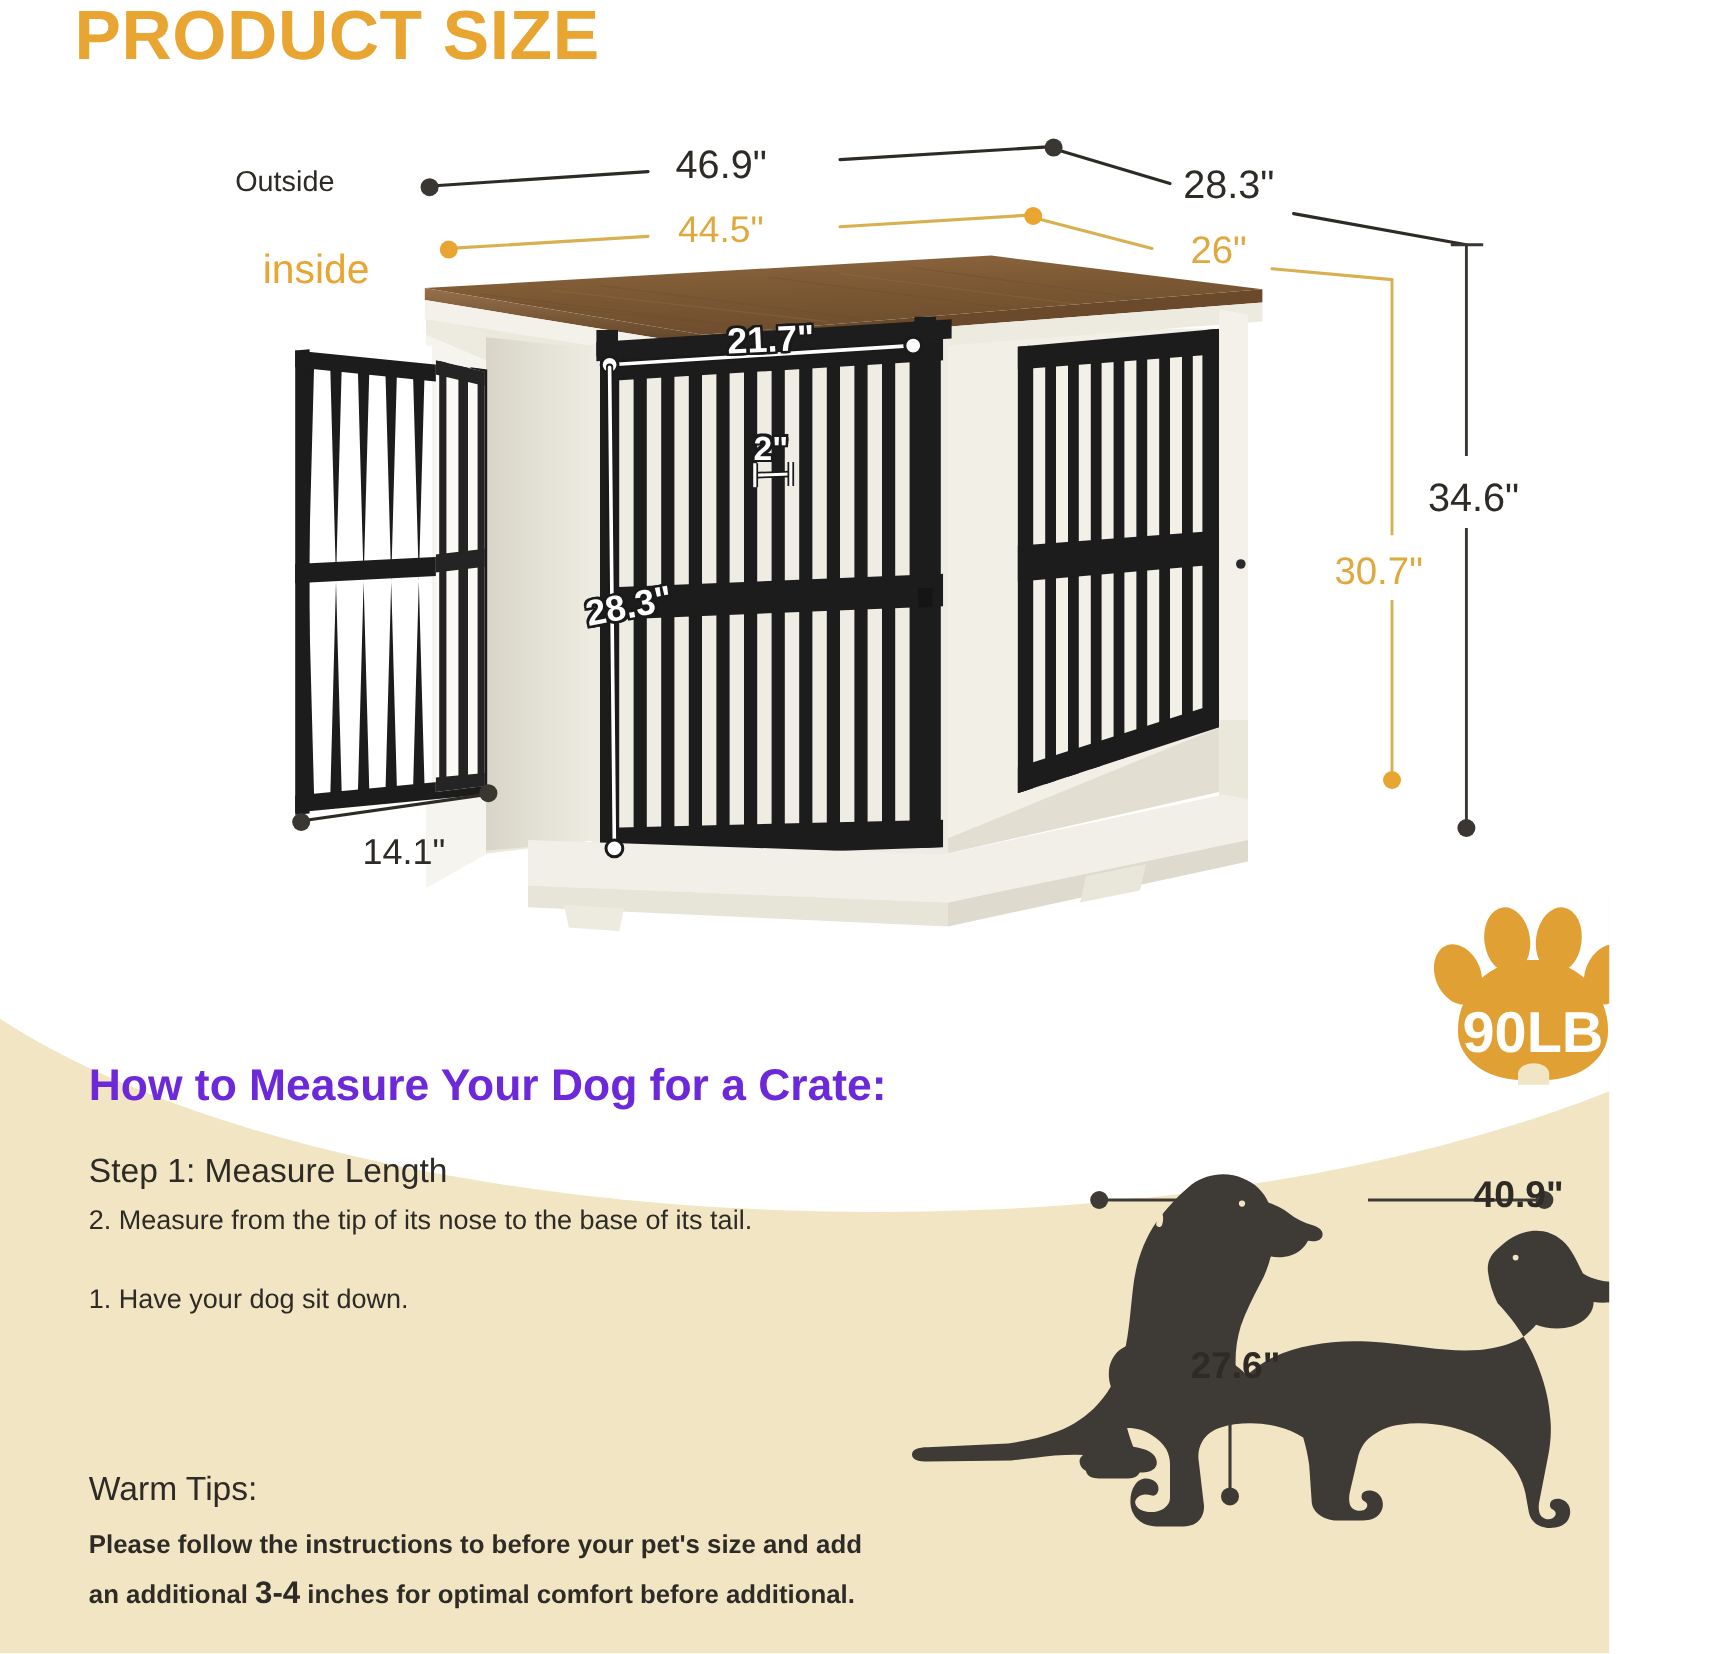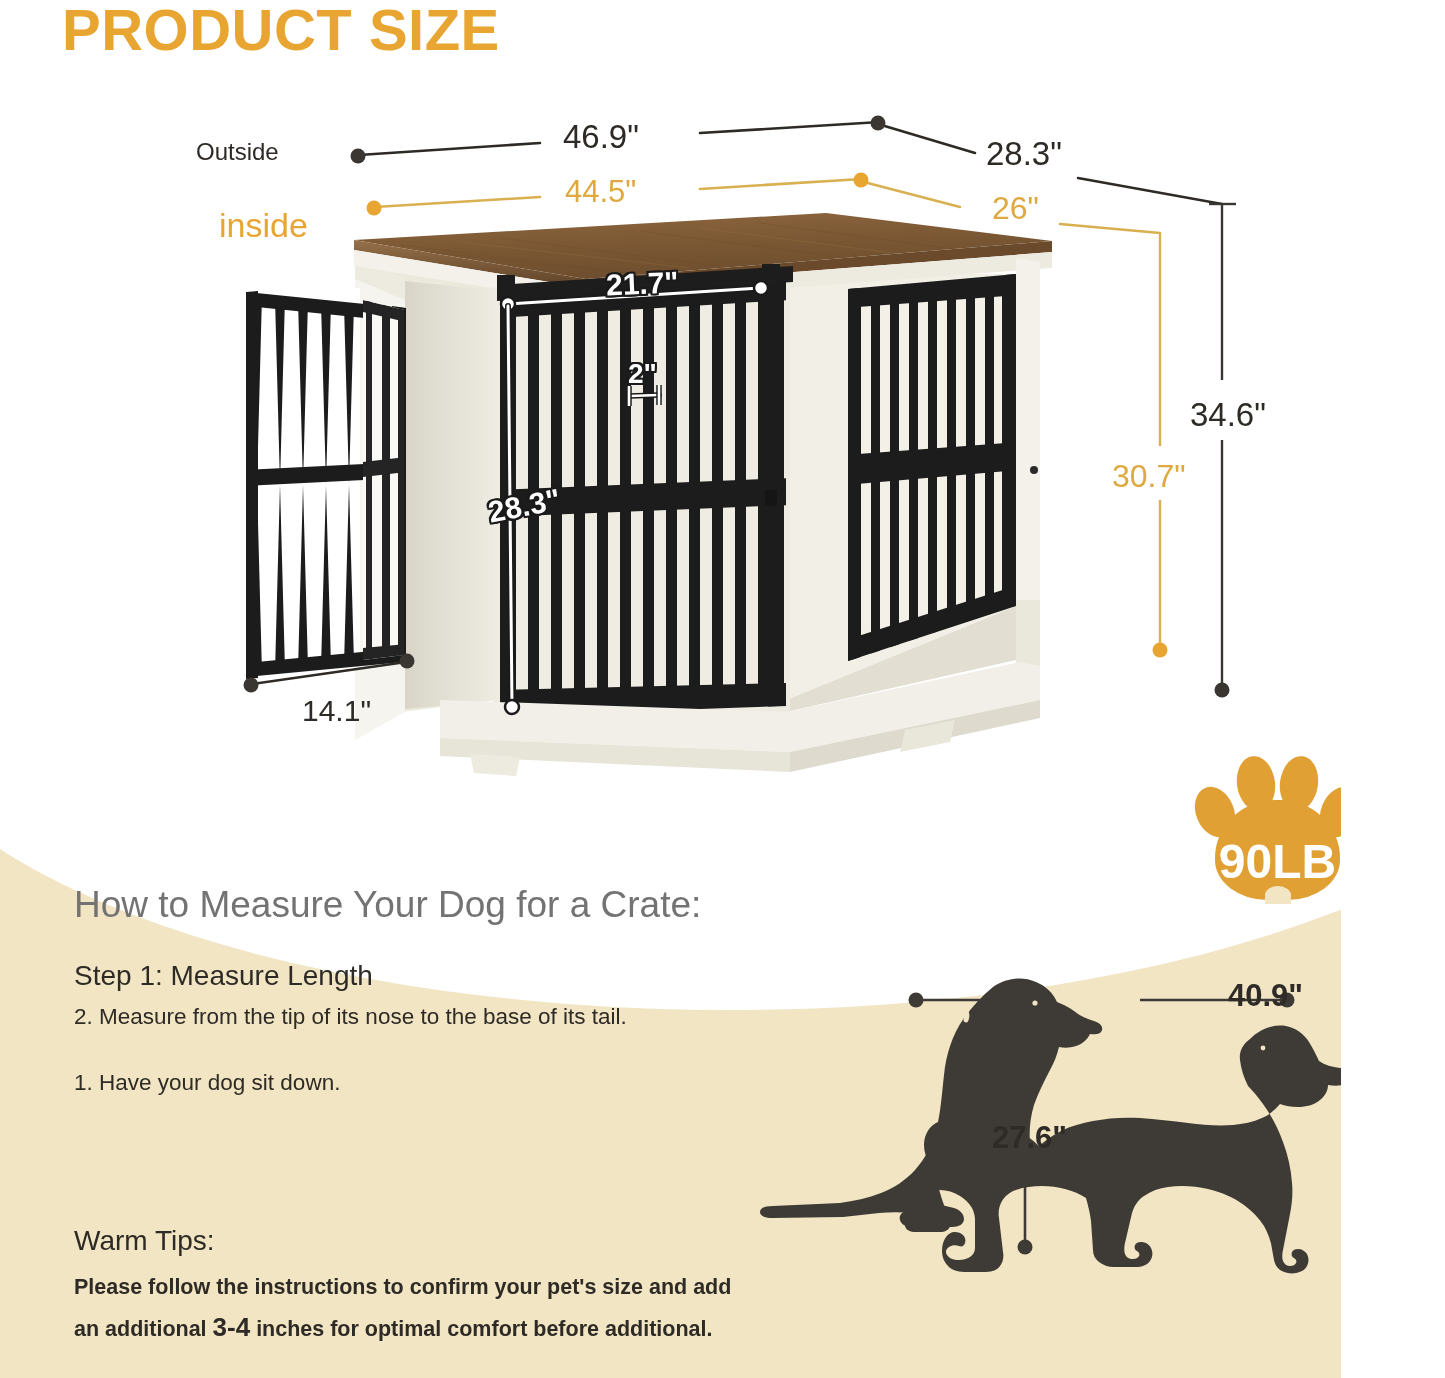--- a/index.html
+++ b/index.html
@@ -53,22 +53,22 @@
     letter-spacing: 0.5px;
     z-index: 30;
     white-space: nowrap;
   }
 
   .measure-title {
     position: absolute;
     left: 74px;
     top: 884px;
     font-size: 37px;
-    font-weight: normal;
-    color: #737373;
+    font-weight: bold;
+    color: #6d28d9;
     z-index: 30;
     white-space: nowrap;
   }
 
   
   .steps { position: absolute; left: 74px; top: 950px; z-index: 30; width: 700px; }
   .step-head {
     font-size: 28px;
     color: #2e2b26;
     margin-top: 10px;
@@ -465,21 +465,21 @@
 
   <div class="steps">
     <div class="step-head">Step 1: Measure Length</div>
     <div class="step-line">2. Measure from the tip of its nose to the base of its tail.</div>
     <div class="gap-block"></div>
     <div class="step-line">1. Have your dog sit down.</div>
   </div>
 
   <div class="warm-head">Warm Tips:</div>
   <div class="warm-body">
-    <div class="warm-line">Please follow the instructions to confirm your pet's size and add</div>
+    <div class="warm-line">Please follow the instructions to before your pet's size and add</div>
     <div class="warm-line"><span>an additional </span><span class="big">3-4</span><span> inches for optimal comfort before additional.</span></div>
   </div>
 
   <svg style="position:absolute;left:740px;top:960px;width:700px;height:340px;z-index:20;" viewBox="0 0 700 340">
 
     <g fill="#3E3B36">
       <path d="M253,27 C266,18 282,16 296,22 C306,26 313,33 317,42
                C322,44 329,47 334,51 C340,56 347,59 354,61
                C360,63 363,66 362,70 C361,74 356,75 350,74
                C347,80 342,84 336,86 C330,88 324,88 319,87

